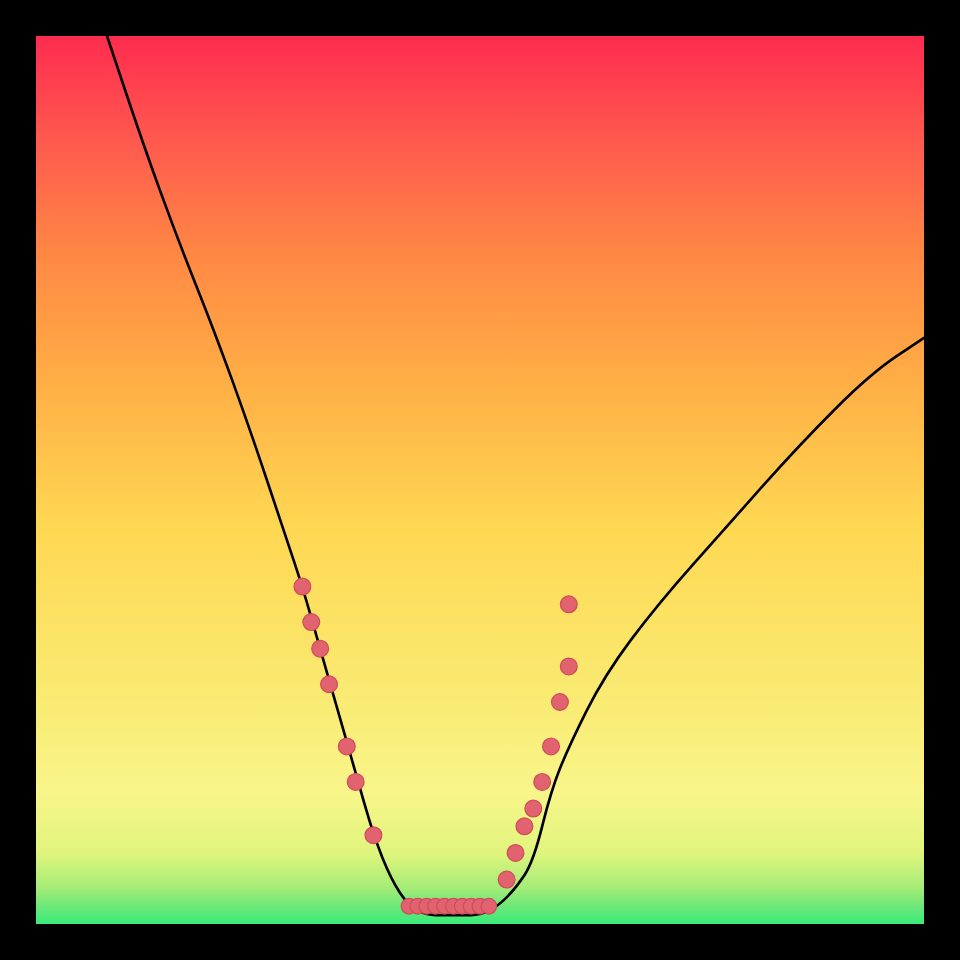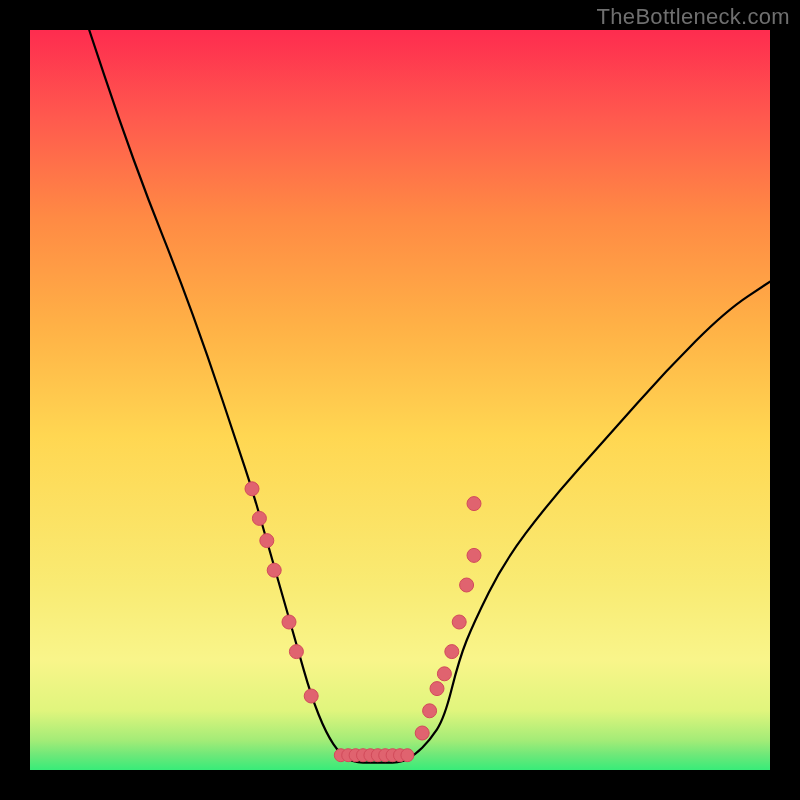--- a/index.html
+++ b/index.html
@@ -68,21 +68,20 @@
   .dot {
     fill: #e0636f;
     stroke: #d24a5a;
     stroke-width: 1;
   }
 </style>
 </head>
 <body>
 
 <div class="root">
-  <div class="watermark">TheBottleneck.com</div>
 
   <div class="plot-area">
     <div class="gradient-bg"></div>
     <svg class="overlay" viewBox="0 0 740 740" preserveAspectRatio="none">
       <path id="curve-path" class="curve" d="M 59.2 0.0 Q 59.2 0.0 74.0 44.4 Q 88.8 88.8 103.6 129.5 Q 118.4 170.2 133.2 207.2 Q 148.0 244.2 162.8 284.9 Q 177.6 325.6 192.4 370.0 Q 207.2 414.4 214.6 436.6 Q 222.0 458.8 229.4 484.7 Q 236.8 510.6 244.2 536.5 Q 251.6 562.4 259.0 588.3 Q 266.4 614.2 273.8 640.1 Q 281.2 666.0 288.6 684.5 Q 296.0 703.0 303.4 714.1 Q 310.8 725.2 318.2 728.9 Q 325.6 732.6 333.0 732.6 Q 340.4 732.6 347.8 732.6 Q 355.2 732.6 362.6 732.6 Q 370.0 732.6 377.4 728.9 Q 384.8 725.2 392.2 717.8 Q 399.6 710.4 407.0 699.3 Q 414.4 688.2 421.8 658.6 Q 429.2 629.0 436.6 610.5 Q 444.0 592.0 458.8 562.4 Q 473.6 532.8 495.8 503.2 Q 518.0 473.6 547.6 440.3 Q 577.2 407.0 606.8 373.7 Q 636.4 340.4 666.0 310.8 Q 695.6 281.2 717.8 266.4 T 740.0 251.6"></path>
       <g id="dots">
           <circle cx="222.0" cy="458.8" r="7" class="dot"></circle>
           <circle cx="229.4" cy="488.4" r="7" class="dot"></circle>
           <circle cx="236.8" cy="510.6" r="7" class="dot"></circle>
           <circle cx="244.2" cy="540.2" r="7" class="dot"></circle>

